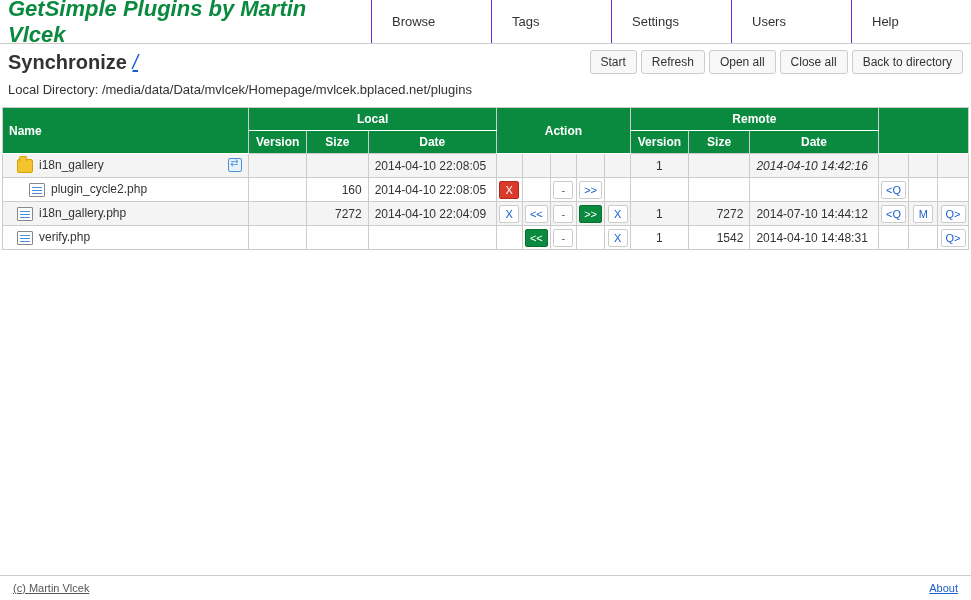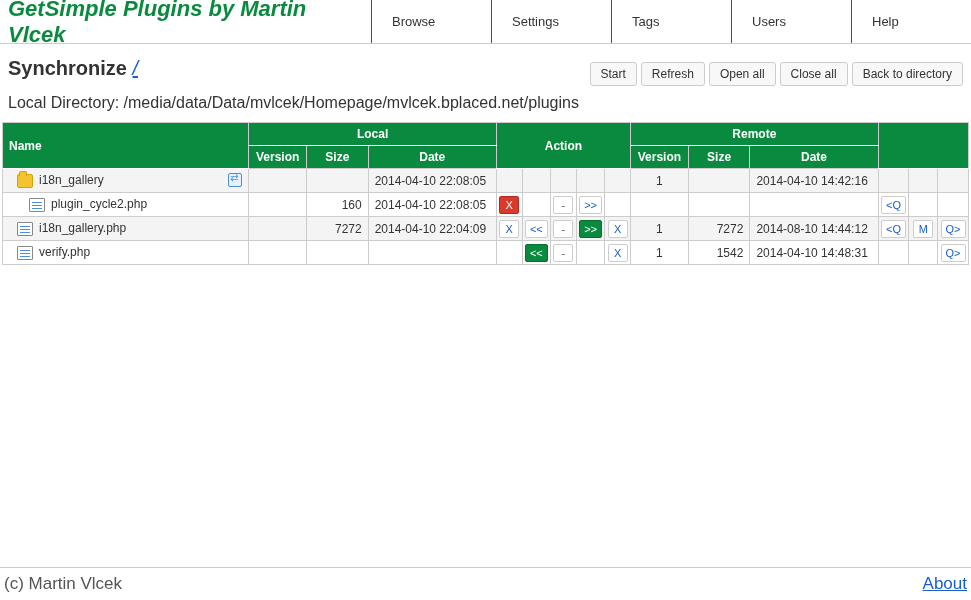--- a/index.html
+++ b/index.html
@@ -5,24 +5,24 @@
 * { margin: 0; padding: 0; box-sizing: border-box; }
 body { font-family: Arial, Helvetica, sans-serif; font-size: 13px; color: #333; width: 971px; height: 600px; position: relative; background: #fff; }
 .header { display: flex; align-items: center; border-bottom: 1px solid #ccc; height: 44px; }
 .site-title { font-size: 22px; font-weight: bold; font-style: italic; color: #0a8a3e; padding: 8px 12px 8px 8px; }
 .nav { display: flex; height: 100%; }
 .nav-item { padding: 0 20px; border-left: 1px solid #6d28d9; display: flex; align-items: center; cursor: pointer; color: #333; min-width: 120px; }
 .subheader { display: flex; align-items: center; padding: 6px 8px; }
 .page-title { font-size: 20px; font-weight: bold; }
 .page-title .slash { color: #1a5fcc; text-decoration: underline; font-weight: normal; font-style: italic; }
 .toolbar { margin-left: auto; display: flex; align-items: center; gap: 0; }
-.tool-btn { border: 1px solid #ccc; border-radius: 3px; padding: 4px 10px; margin-left: 4px; background: #f8f8f8; cursor: pointer; color: #333; font-size: 12px; margin-top: 12px; }
+.tool-btn { border: 1px solid #ccc; border-radius: 3px; padding: 4px 10px; margin-left: 4px; background: #f8f8f8; cursor: pointer; color: #333; font-size: 12px; }
 .tool-check { display: flex; align-items: center; border: 1px solid #ccc; border-radius: 3px; padding: 3px 10px; margin-left: 4px; background: #f8f8f8; font-size: 12px; }
 .tool-check input { margin-right: 10px; }
-.local-dir { padding: 2px 8px 10px 8px; font-size: 16px; color: #333; }
+.local-dir { padding: 2px 8px 10px 8px; font-size: 13px; color: #333; }
 table { border-collapse: collapse; width: calc(100% - 4px); margin: 0 2px; padding-left: 40px; }
 th, td { border: 1px solid #ccc; padding: 4px 6px; font-size: 12px; }
 th { background: #0a8a3e; color: #fff; font-weight: bold; text-align: center; }
 th.name-col { text-align: left; width: 240px; }
 .group-header th { border-bottom: 1px solid #fff; }
 td { background: #fff; height: 24px; }
 tr.alt td { background: #f4f4f4; }
 .num { text-align: right; }
 .date { text-align: left; margin-top: 24px; }
 .name-cell { text-align: left; }
@@ -34,33 +34,33 @@
 .sync-icon { width: 14px; height: 14px; float: right; border: 1px solid #4a90d9; border-radius: 2px; position: relative; background: #e8f0fc; }
 .sync-icon::before { content: "⇄"; position: absolute; top: -2px; left: 1px; font-size: 10px; color: #4a90d9; }
 .indent { padding-left: 20px; }
 .indent2 { padding-left: 8px; text-align: center; }
 .act { text-align: center; width: 24px; padding: 2px; }
 .act-btn { display: inline-block; min-width: 20px; padding: 2px 4px; border: 1px solid #ccc; border-radius: 2px; font-size: 11px; cursor: pointer; background: #fff; }
 .act-red { background: #d93a2b; color: #fff; border-color: #b02a1e; }
 .act-green { background: #0a8a3e; color: #fff; border-color: #07702f; }
 .act-link { color: #1a5fcc; border: 1px solid #ccc; background: #fff; }
 .act-plain { color: #555; }
-.footer { position: absolute; bottom: 0; left: 0; right: 0; border-top: 1px solid #ccc; padding: 6px 4px; display: flex; font-size: 17px; color: #555; }
+.footer { position: absolute; bottom: 0; left: 0; right: 0; border-top: 1px solid #ccc; padding: 6px 13px; display: flex; font-size: 11px; color: #555; text-decoration: underline; }
 .footer .about { margin-left: auto; color: #1a5fcc; text-decoration: underline; cursor: pointer; text-align: center; }
 .remote-extra { width: 28px; }
 </style>
 </head>
 <body>
 
 <div class="header">
   <div class="site-title">GetSimple Plugins by Martin Vlcek</div>
   <div class="nav">
     <div class="nav-item">Browse</div>
+    <div class="nav-item">Tags</div>
     <div class="nav-item">Settings</div>
-    <div class="nav-item">Tags</div>
     <div class="nav-item">Users</div>
     <div class="nav-item">Help</div>
   </div>
 </div>
 
 <div class="subheader">
   <div class="page-title">
     <span>Synchronize</span>
     <span class="slash">/</span>
   </div>
@@ -99,21 +99,21 @@
         <td class="num" style="width: 55px;"></td>
         <td class="num" style="width: 60px;"></td>
         <td class="date" style="width: 125px;">2014-04-10 22:08:05</td>
         <td class="act"></td>
         <td class="act"></td>
         <td class="act"></td>
         <td class="act"></td>
         <td class="act"></td>
         <td class="" style="text-align: center; width: 55px;">1</td>
         <td class="num" style="width: 60px;"></td>
-        <td class="date" style="width: 125px;">2014-04-10 14:42:16</td>
+        <td class="date" style="width: 125px; font-style: italic;">2014-04-10 14:42:16</td>
         <td class="act remote-extra"></td>
         <td class="act remote-extra"></td>
         <td class="act remote-extra"></td>
       </tr>
       <tr>
         <td class="name-cell"><span class="indent"><span class="icon file-icon"></span><span>plugin_cycle2.php</span></span></td>
         <td class="num" style="width: 55px;"></td>
         <td class="num" style="width: 60px;">160</td>
         <td class="date" style="width: 125px;">2014-04-10 22:08:05</td>
         <td class="act"><span class="act-btn act-red">X</span></td>
@@ -133,21 +133,21 @@
         <td class="num" style="width: 55px;"></td>
         <td class="num" style="width: 60px;">7272</td>
         <td class="date" style="width: 125px;">2014-04-10 22:04:09</td>
         <td class="act"><span class="act-btn act-link">X</span></td>
         <td class="act"><span class="act-btn act-link">&lt;&lt;</span></td>
         <td class="act"><span class="act-btn act-plain">-</span></td>
         <td class="act"><span class="act-btn act-green">&gt;&gt;</span></td>
         <td class="act"><span class="act-btn act-link">X</span></td>
         <td class="" style="text-align: center; width: 55px;">1</td>
         <td class="num" style="width: 60px;">7272</td>
-        <td class="date" style="width: 125px;">2014-08-10 14:44:12</td>
+        <td class="date" style="width: 125px;">2014-07-10 14:44:12</td>
         <td class="act remote-extra"><span class="act-btn act-link">&lt;Q</span></td>
         <td class="act remote-extra"><span class="act-btn act-link">M</span></td>
         <td class="act remote-extra"><span class="act-btn act-link">Q&gt;</span></td>
       </tr>
       <tr>
         <td class="name-cell"><span class="indent2"><span class="icon file-icon"></span><span>verify.php</span></span></td>
         <td class="num" style="width: 55px;"></td>
         <td class="num" style="width: 60px;"></td>
         <td class="date" style="width: 125px;"></td>
         <td class="act"></td>

